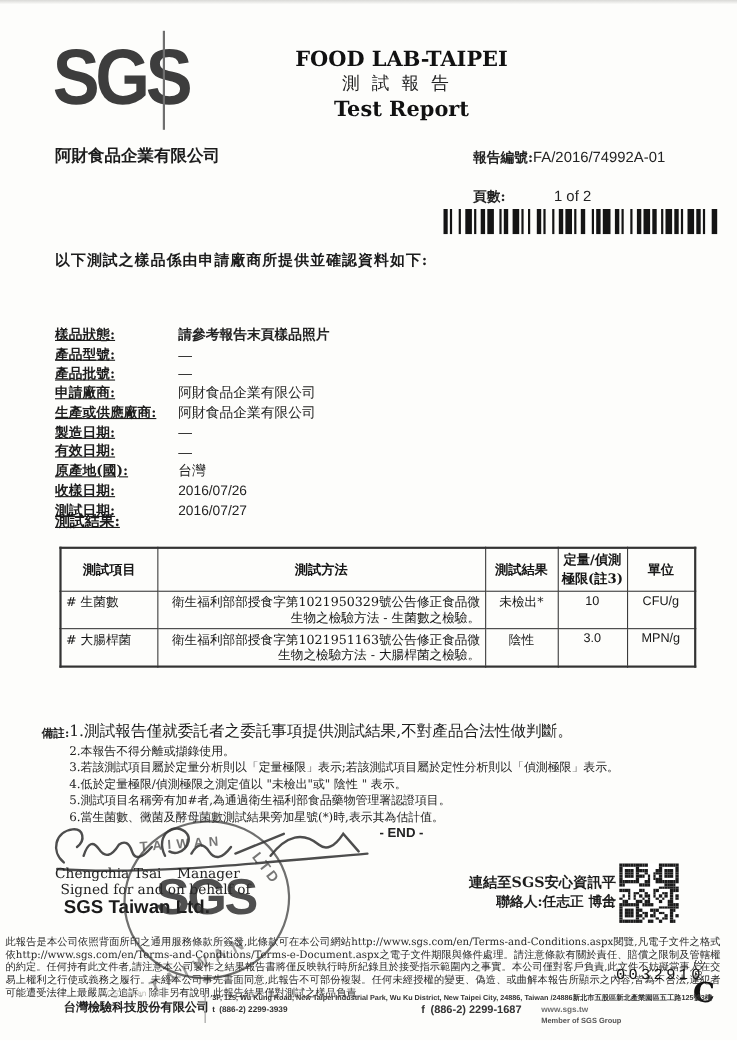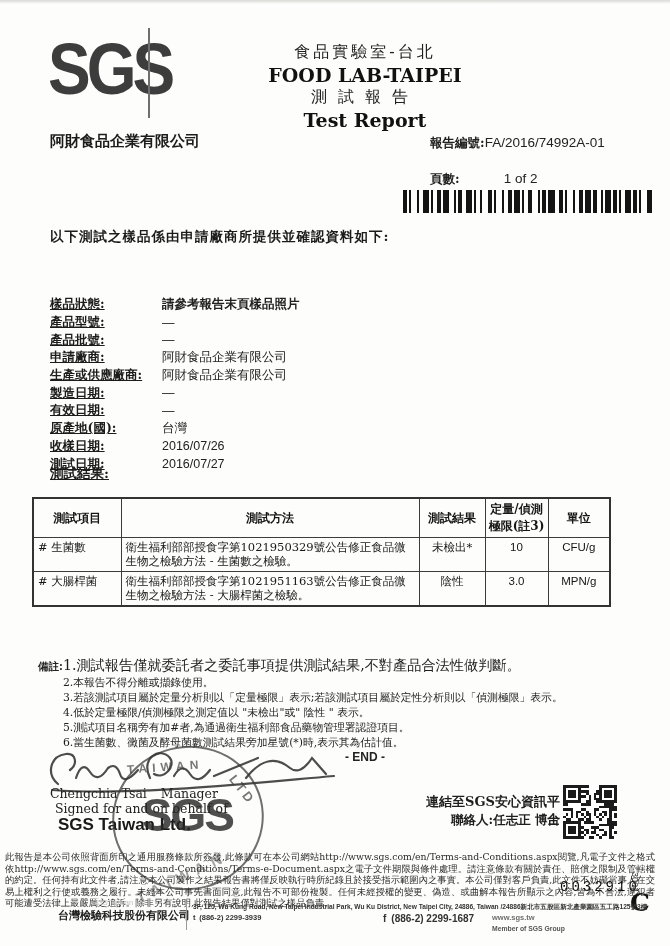--- a/index.html
+++ b/index.html
@@ -32,27 +32,27 @@
   .intro{left:50px;top:228px;font-size:13.5px;font-weight:bold;letter-spacing:1px;color:#1c1c1c;}
   .fields{left:0;top:280px;width:670px;margin-top:16px;}
   .frow{display:flex;height:17.7px;align-items:center;}
   .flabel{margin-left:50px;width:112px;font-size:12.5px;font-weight:bold;text-decoration:underline;
           color:#1c1c1c;white-space:nowrap;}
   .fvalue{font-family:"Liberation Sans",sans-serif;font-size:12.5px;color:#222;white-space:nowrap;}
   .frow:first-child .fvalue{font-weight:bold;}
   .results-label{left:50px;top:465px;font-size:13.5px;font-weight:bold;text-decoration:underline;color:#1c1c1c;}
 
   
-  table.results{position:absolute;left:32px;top:497px;width:577px;border-collapse:collapse;table-layout:fixed;border-radius:20px;}
+  table.results{position:absolute;left:54px;top:497px;width:577px;border-collapse:collapse;table-layout:fixed;border-radius:20px;}
   table.results th,table.results td{border:1px solid #3c3c3c;color:#161616;}
   table.results{border:2px solid #333;}
   table.results th{font-size:12px;font-weight:bold;height:36px;padding:1px 2px;text-align:center;}
   table.results td{font-size:11.5px;line-height:13.5px;padding:3px 4px;vertical-align:top;height:24px;}
   td.c1{text-align:left;}
-  td.c2{text-align:left;font-size:11px;}
+  td.c2{text-align:right;font-size:11px;}
   td.c3,td.c4,td.c5{text-align:center;}
   td.c4,td.c5{font-family:"Liberation Sans",sans-serif;}
 
   
   .notes{left:38px;top:655px;width:600px;display:flex;}
   .notes-label{font-size:10.5px;font-weight:bold;white-space:nowrap;padding-top:5px;}
   .note-item{font-size:10.8px;line-height:15px;color:#1d1d1d;}
   .note-item.first{font-size:14.2px;line-height:20px;}
   .end-mark{left:320px;top:750px;width:90px;text-align:center;font-family:"Liberation Sans",sans-serif;
         font-size:12px;font-weight:bold;color:#222;}
@@ -101,21 +101,20 @@
   .foot-member{left:492px;top:925px;font-family:"Liberation Sans",sans-serif;font-size:6.8px;font-weight:bold;color:#555;}
 </style>
 </head>
 <body>
 
 <div class="page">
 
   <div class="abs sgs-logo">SGS</div>
   <div class="abs logo-rule"></div>
   <div class="abs title-block">
-    <div class="title-zh">食品實驗室-台北</div>
     <div class="title-en">FOOD LAB-TAIPEI</div>
     <div class="report-zh">測試報告</div>
     <div class="report-en">Test Report</div>
   </div>
   <div class="abs client-name">阿財食品企業有限公司</div>
   <div class="abs repno">
     <span class="lbl">報告編號:</span><span class="val">FA/2016/74992A-01</span>
   </div>
   <div class="abs pages">
     <span class="lbl">頁數:</span><span class="val">1 of 2</span>

